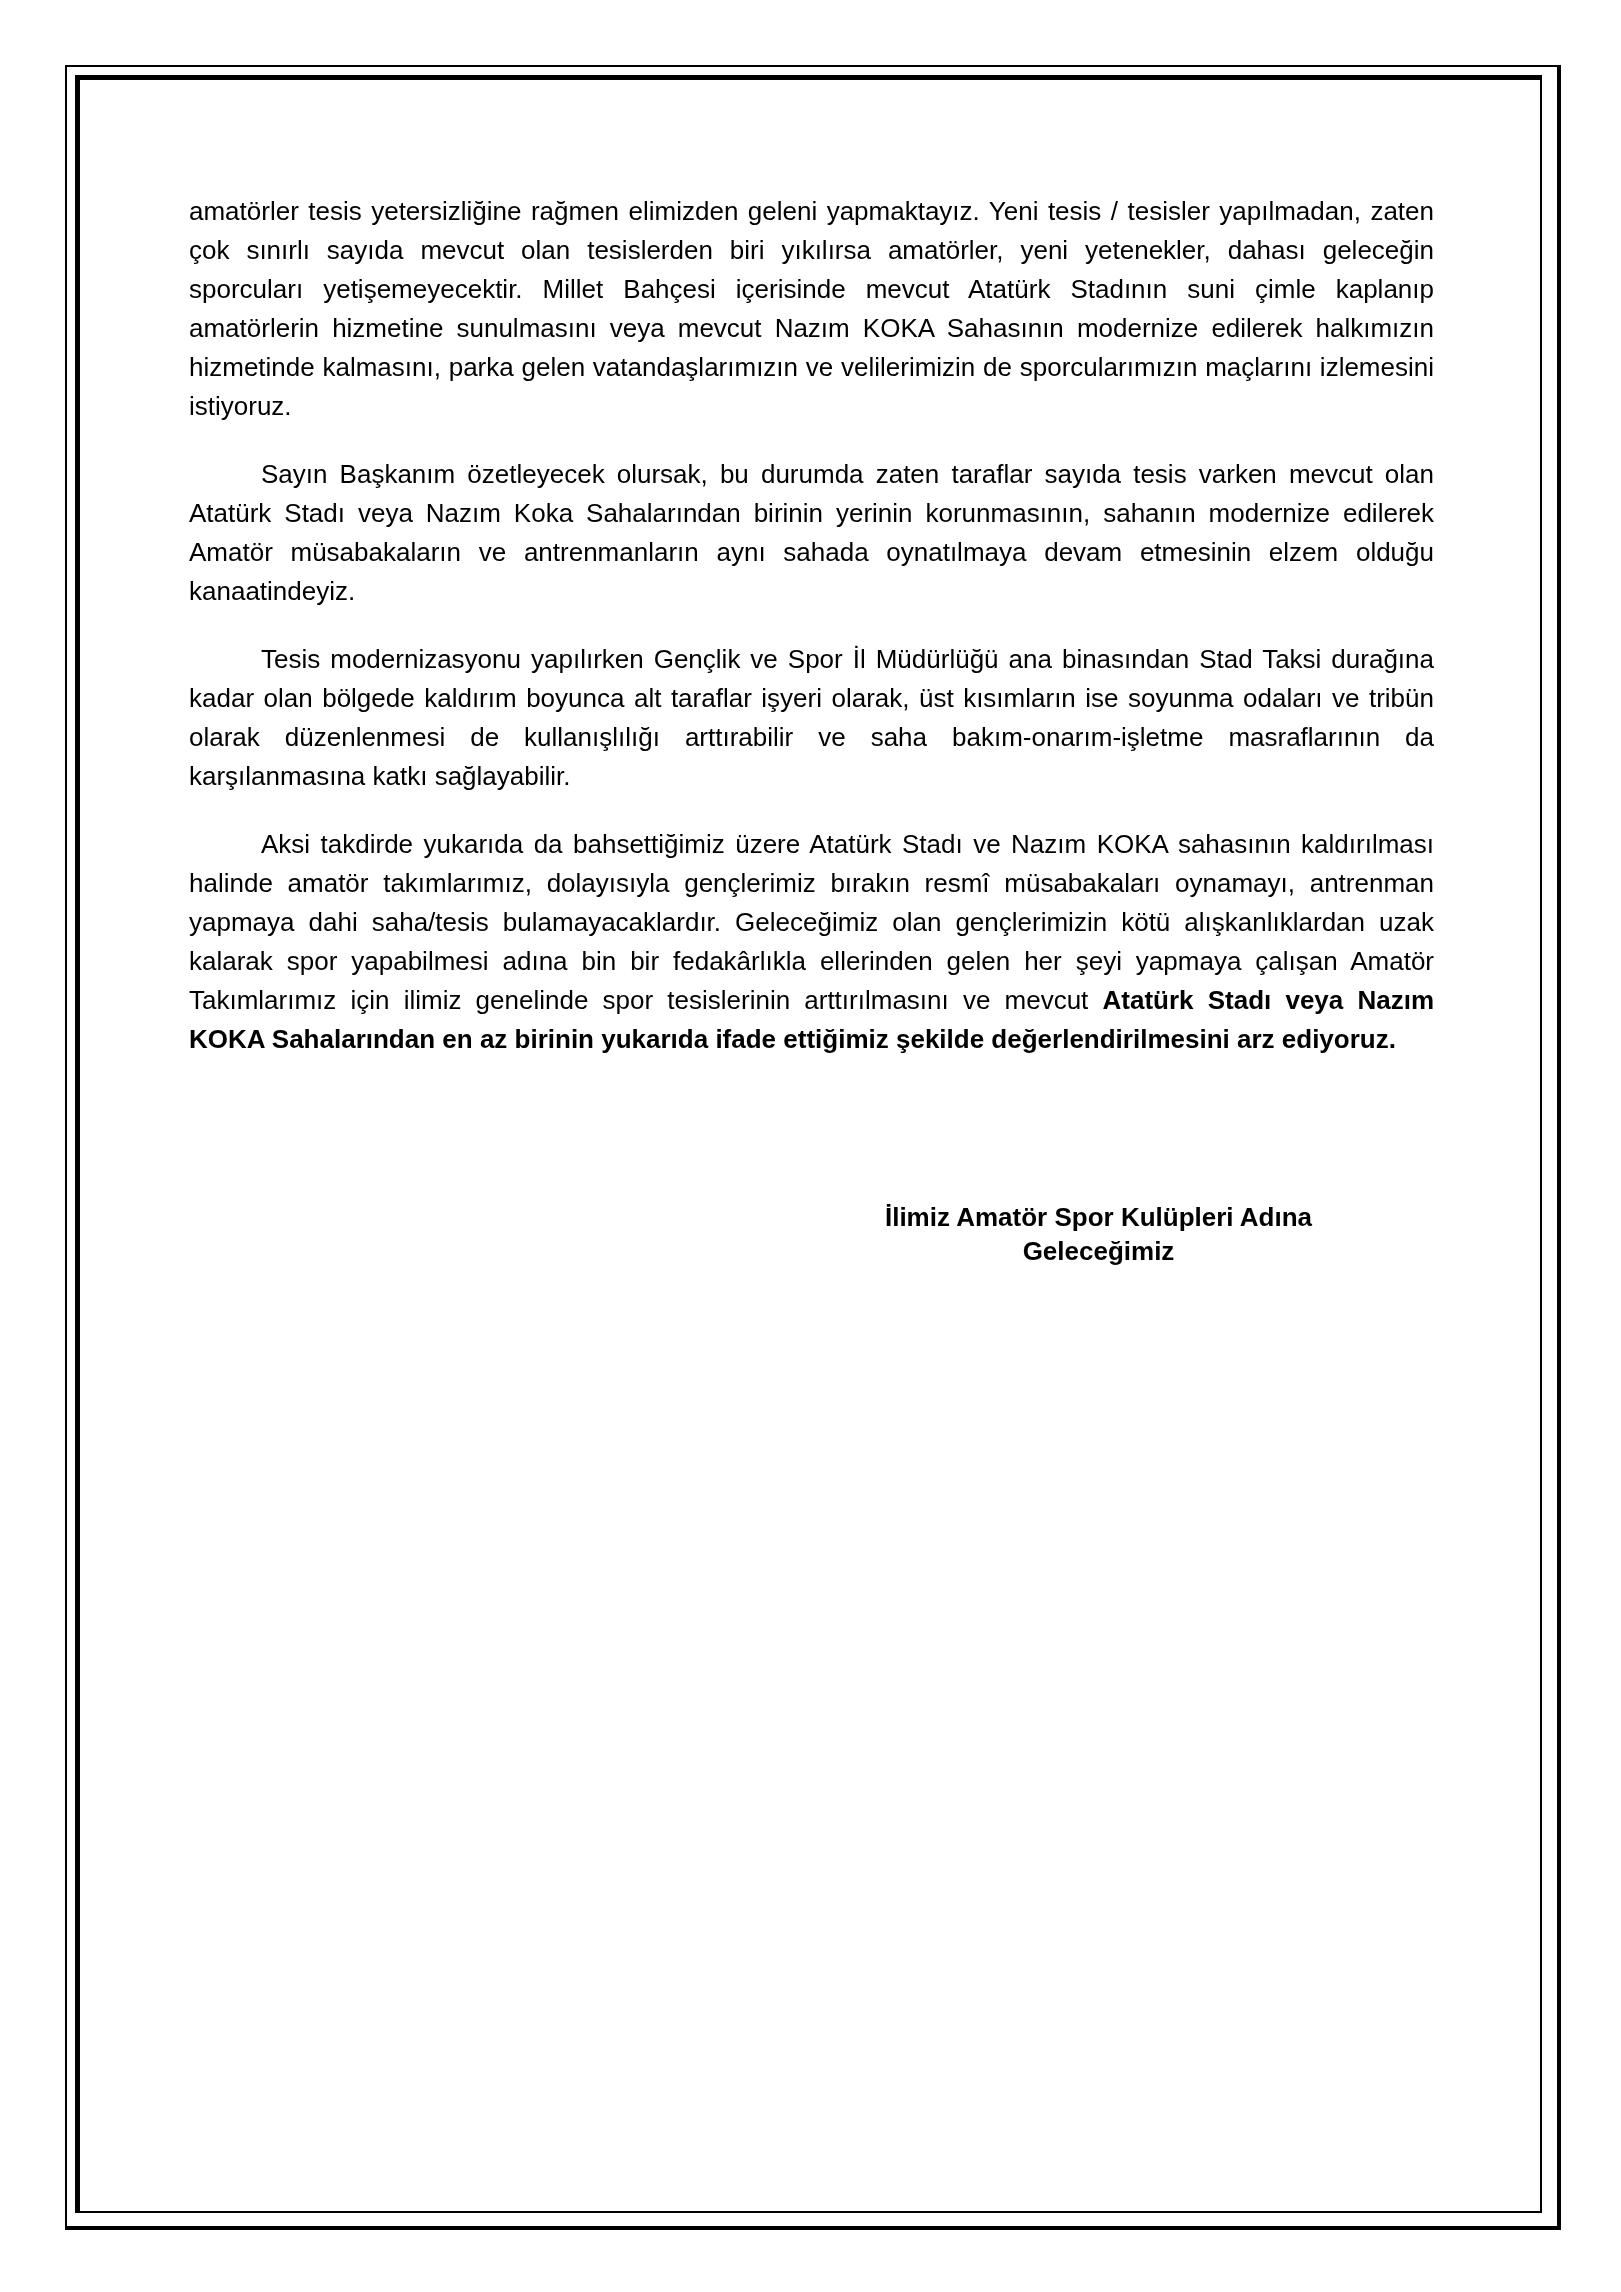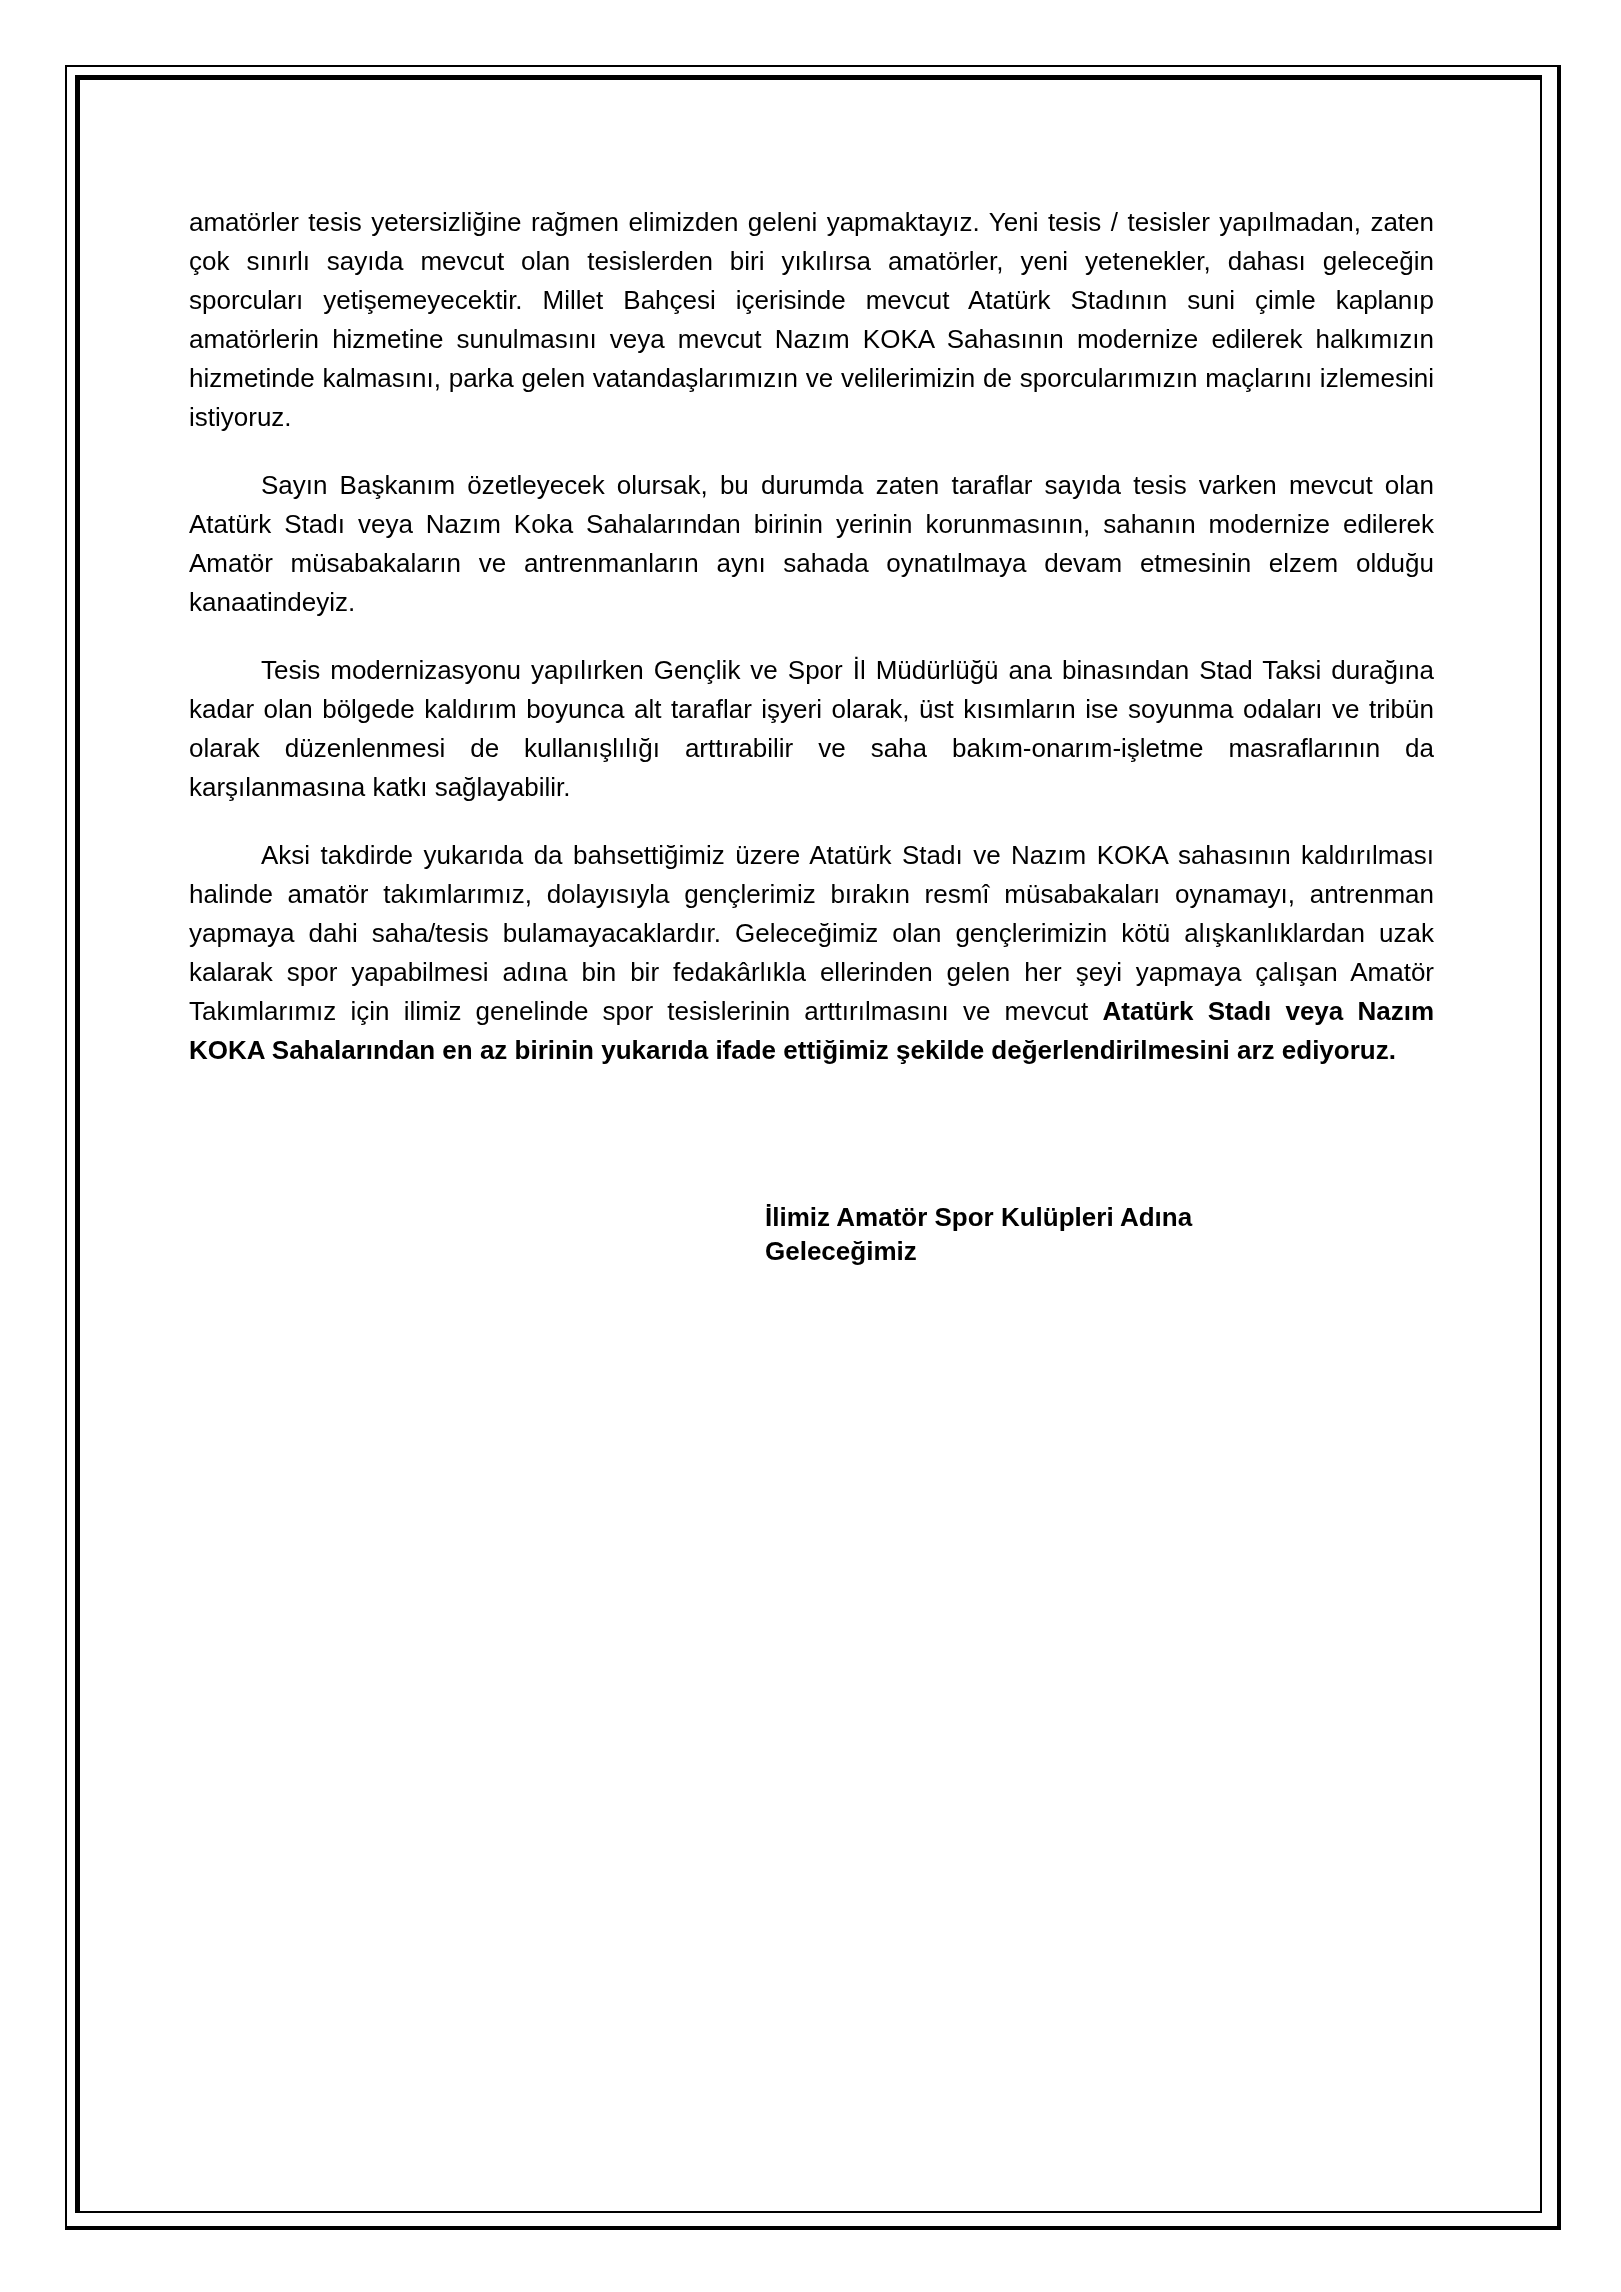--- a/index.html
+++ b/index.html
@@ -43,35 +43,36 @@
     position: absolute;
     left: 189px;
     top: 192px;
     width: 1245px;
     font-size: 26px;
     line-height: 39px;
     text-align: justify;
     text-align-last: left;
   }
   .para {
-    margin: 11px 0 29px 0;
+    margin: 0 0 29px 0;
   }
   .para.indent {
     text-indent: 72px;
   }
   .emph {
     font-weight: bold;
     text-decoration-thickness: 2.9px;
     text-underline-offset: 3.9px;
   }
   .signature {
     position: absolute;
     left: 765px;
     top: 1200px;
     width: 667px;
+    text-align: center;
     font-weight: bold;
     font-size: 26px;
     line-height: 34px;
   }
   .signature div {
     white-space: nowrap;
   }
 </style>
 </head>
 <body>

